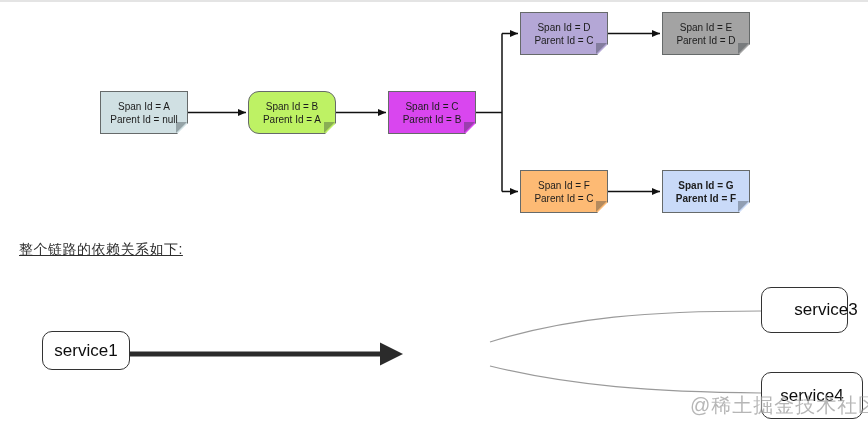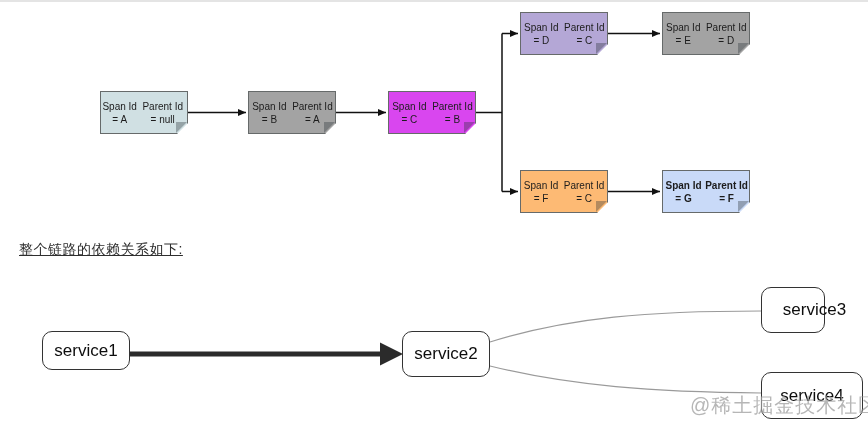--- a/index.html
+++ b/index.html
@@ -6,53 +6,53 @@
   .canvas{
     position:relative;width:868px;height:429px;background:#ffffff;overflow:hidden;
     font-family:"Liberation Sans","DejaVu Sans",sans-serif;
   }
   .top-rule{position:absolute;top:0;left:0;width:868px;height:2px;background:#e4e4e4;}
   svg.connectors{position:absolute;top:0;left:0;z-index:1;}
 
   
   .note{
     position:absolute;width:88px;height:43px;z-index:2;
-    display:flex;flex-direction:row;align-items:center;justify-content:center;
+    display:flex;flex-direction:column;align-items:center;justify-content:center;
     font-size:10px;line-height:13px;color:#1c1c1c;text-align:center;
     border:1.5px solid #666a6a;box-sizing:border-box;
     clip-path:polygon(0 0,100% 0,100% calc(100% - 11px),calc(100% - 11px) 100%,0 100%);
   }
   .note::after{
     content:"";position:absolute;right:0;bottom:0;width:11px;height:11px;
     background:rgba(40,50,55,0.35);
     clip-path:polygon(0 0,100% 0,0 100%);
   }
   .pos-a{left:100px;top:91px;background:#d0e0e3;}
-  .pos-b{left:248px;top:91px;background:#a3a3a3;}
+  .pos-b{left:248px;top:91px;background:#bef264;border-radius:11px;}
   .pos-c{left:388px;top:91px;background:#d946ef;}
   .pos-d{left:520px;top:12px;background:#b4a7d6;}
   .pos-e{left:662px;top:12px;background:#a3a3a3;}
   .pos-f{left:520px;top:170px;background:#fdba74;}
   .pos-g{left:662px;top:170px;background:#c9daf8;font-weight:bold;}
 
   .heading{
     position:absolute;left:19px;top:241px;z-index:2;
     font-size:14px;color:#2e2e2e;letter-spacing:0.5px;text-decoration:underline;
   }
 
   
   .svc{
     position:absolute;z-index:2;background:#ffffff;
     border:1.6px solid #333;border-radius:10px;box-sizing:border-box;
     display:flex;align-items:center;justify-content:center;
     font-size:17px;color:#0d0d0d;
   }
   .pos-s1{left:42px;top:331px;width:88px;height:39px;}
   .pos-s2{left:402px;top:331px;width:88px;height:46px;}
-  .pos-s3{left:761px;top:287px;width:64px;height:46px;padding-left:43px;}
+  .pos-s3{left:761px;top:287px;width:87px;height:46px;padding-left:43px;}
   .pos-s4{left:761px;top:372px;width:102px;height:47px;}
 
   .watermark{
     position:absolute;left:690px;top:392px;z-index:6;
     font-size:20px;color:#9e9e9e;opacity:0.75;letter-spacing:1px;white-space:nowrap;
   }
 </style>
 </head>
 <body>
 
@@ -109,23 +109,20 @@
   <div class="note pos-g">
     <span>Span Id = G</span>
     <span>Parent Id = F</span>
   </div>
 
   <div class="heading">整个链路的依赖关系如下:</div>
 
   <div class="svc pos-s1">
     <span>service1</span>
   </div>
-  <div class="svc pos-s2">
-    <span>service2</span>
-  </div>
   <div class="svc pos-s3">
     <span>service3</span>
   </div>
   <div class="svc pos-s4">
     <span>service4</span>
   </div>
 
   <div class="watermark">@稀土掘金技术社区</div>
 
 </div>

